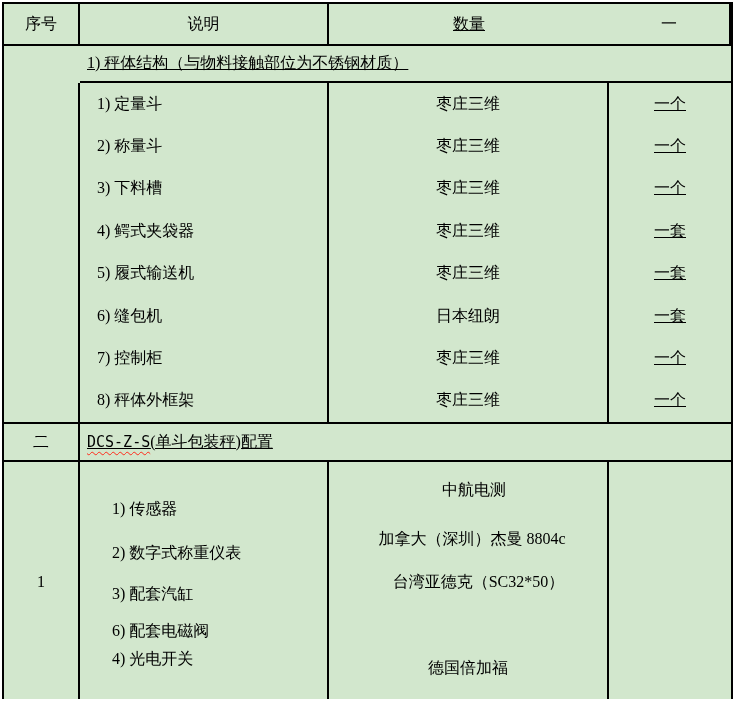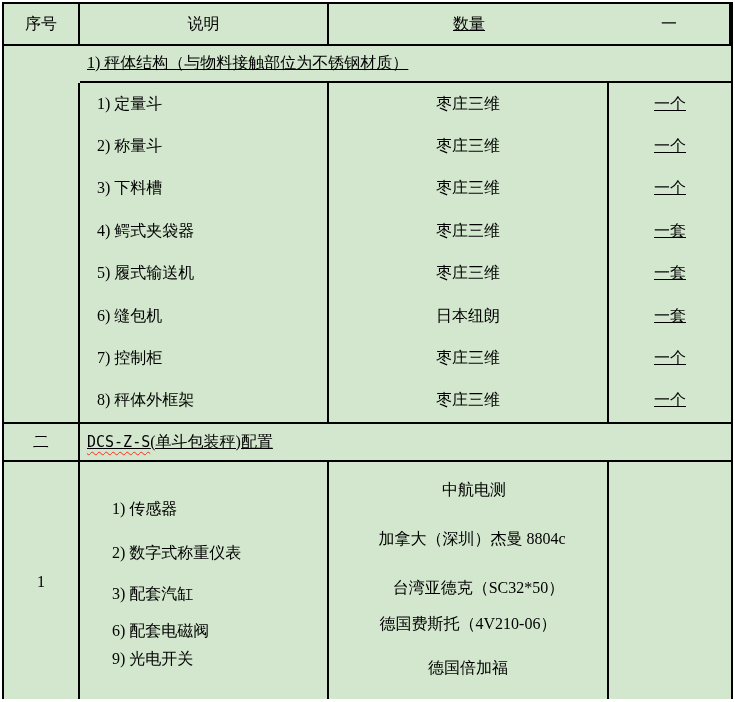--- a/index.html
+++ b/index.html
@@ -60,21 +60,21 @@
     text-underline-offset:4px;
   }
 
   
   .s2{position:relative;}
   .s2 .ln{position:absolute;height:20px;line-height:20px;white-space:nowrap;}
   .s2-desc .ln{left:16px;margin-left:16px;}
   .s2-model .ln{left:0;right:0;text-align:center;}
   .s2-desc .d0{top:37px;} .s2-desc .d1{top:81px;} .s2-desc .d2{top:122px;}
   .s2-desc .d3{top:159px;} .s2-desc .d4{top:187px;}
-  .s2-model .m0{top:18px;padding-left:12px;} .s2-model .m1{top:67px;padding-left:8px;} .s2-model .m2{top:116px;margin-left:21px;}
+  .s2-model .m0{top:18px;padding-left:12px;} .s2-model .m1{top:67px;padding-left:8px;} .s2-model .m2{top:110px;margin-left:21px;}
   .s2-model .m3{top:152px;} .s2-model .m4{top:196px;}
 
   .bottom-cut{position:absolute;left:0;right:0;bottom:0;height:3px;background:#ffffff;z-index:5;}
 </style>
 </head>
 <body>
 
 <div class="page">
   <div class="tbl">
 
@@ -122,26 +122,25 @@
       <span class="mono">DCS-Z-S</span>
         <span>(单斗包装秤)配置</span>
     </div>
 
     <div class="cell center openbottom">1</div>
     <div class="cell s2 s2-desc openbottom">
       <div class="ln d0">1) 传感器</div>
       <div class="ln d1">2) 数字式称重仪表</div>
       <div class="ln d2">3) 配套汽缸</div>
       <div class="ln d3">6) 配套电磁阀</div>
-      <div class="ln d4">9) 光电开关</div>
+      <div class="ln d4">4) 光电开关</div>
     </div>
     <div class="cell s2 s2-model openbottom">
       <div class="ln m0">中航电测</div>
       <div class="ln m1">加拿大（深圳）杰曼 8804c</div>
       <div class="ln m2">台湾亚德克（SC32*50）</div>
-      <div class="ln m3">德国费斯托（4V210-06）</div>
       <div class="ln m4">德国倍加福</div>
     </div>
     <div class="cell lastcol openbottom"></div>
 
   </div>
   <div class="bottom-cut"></div>
 </div>
 
 </body></html>

